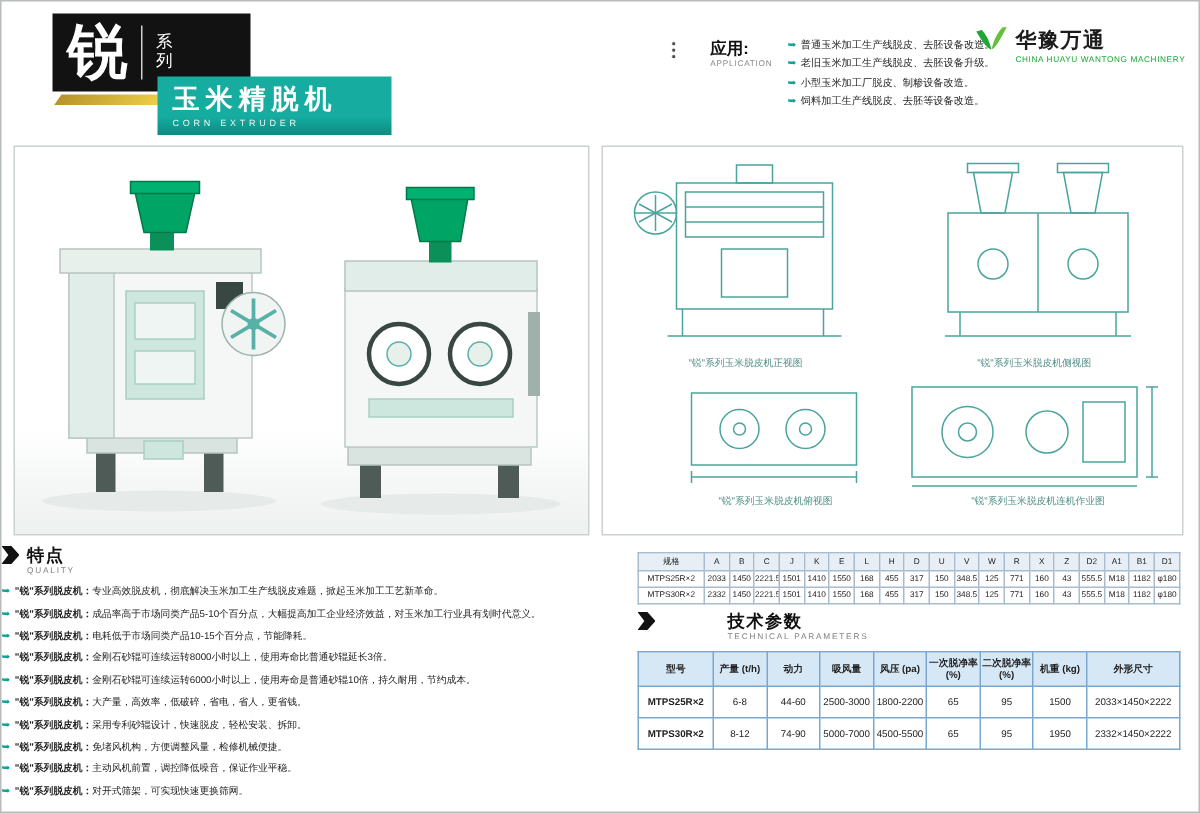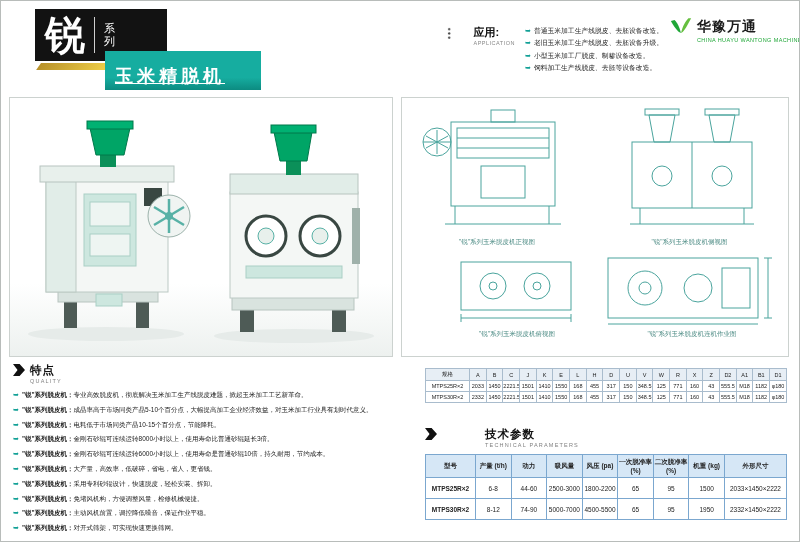--- a/index.html
+++ b/index.html
@@ -6,67 +6,67 @@
   html,body{width:800px;height:542px;}
   body{font-family:"Liberation Sans","DejaVu Sans",sans-serif;background:#fff;}
   .page{position:relative;width:800px;height:542px;border:1px solid #b8bcba;background:#fff;overflow:hidden;}
 
   
   .series-box{position:absolute;left:34px;top:8px;width:132px;height:52px;background:#121212;color:#fff;display:flex;align-items:center;padding-left:10px;}
   .series-char{font-size:40px;font-weight:bold;line-height:1;font-family:"DejaVu Serif","Liberation Serif",serif;}
   .series-divider{width:1px;height:36px;background:#cfcfcf;margin:0 9px;}
   .series-label{font-size:11px;width:13px;line-height:13px;}
   .gold-ribbon{position:absolute;left:40px;top:62px;width:76px;height:7px;background:linear-gradient(90deg,#b8922b,#f4d44a);transform:skewX(-35deg);transform-origin:0 0;}
-  .title-banner{position:absolute;left:104px;top:50px;width:156px;height:39px;background:linear-gradient(180deg,#16ada0 68%,#0c8b81);color:#fff;padding:13px 10px;text-decoration:underline;}
+  .title-banner{position:absolute;left:104px;top:50px;width:156px;height:39px;background:linear-gradient(180deg,#16ada0 68%,#0c8b81);color:#fff;padding:3px 10px;}
   .title-cn{font-size:18px;font-weight:bold;letter-spacing:4px;white-space:nowrap;}
   .title-en{font-size:6px;letter-spacing:2.5px;margin-top:2px;opacity:.92;}
 
   
   .app-block{position:absolute;left:446px;top:24px;display:flex;gap:10px;}
   .app-head{display:flex;gap:22px;width:68px;}
   .dots-icon{width:13px;height:13px;margin-top:2px;background-image:radial-gradient(circle,#4a4a4a 1px,transparent 1.3px);background-size:4.3px 4.3px;}
   .app-title{font-size:11px;font-weight:bold;color:#111;}
   .app-sub{font-size:5.5px;color:#888;letter-spacing:.5px;}
   .app-list{list-style:none;width:176px;}
   .app-item{font-size:6.8px;color:#222;line-height:12.4px;display:flex;gap:3px;align-items:baseline;}
   .arrow-icon{color:#12a096;font-size:7px;flex:none;}
 
   
-  .logo{position:absolute;right:4px;top:16px;width:126px;}
+  .logo{position:absolute;right:24px;top:16px;width:126px;}
   .logo-row{display:flex;align-items:center;gap:4px;}
   .logo-mark{width:24px;height:19px;flex:none;}
   .logo-name{font-size:14px;font-weight:bold;color:#1c1c1c;letter-spacing:1px;white-space:nowrap;}
   .logo-sub{font-size:5.5px;color:#1fa637;letter-spacing:.4px;margin-top:1px;padding-left:28px;white-space:nowrap;}
 
   
   .panel-left{position:absolute;left:8px;top:96px;width:384px;height:260px;border:1px solid #ccd2cf;background:linear-gradient(180deg,#ffffff 72%,#edf1ef 100%);overflow:hidden;}
   .panel-right{position:absolute;left:400px;top:96px;width:388px;height:260px;border:1px solid #ccd2cf;background:#fff;overflow:hidden;}
   .abs{position:absolute;}
   .draw-label{position:absolute;font-size:6.5px;color:#4f8d86;text-align:center;white-space:nowrap;}
 
   
   .sec-head{display:flex;gap:5px;align-items:flex-start;}
   .sec-icon{width:12px;height:12px;margin-top:1px;flex:none;background:#111;clip-path:polygon(0 0,55% 0,100% 50%,55% 100%,0 100%,38% 50%);}
   .sec-title{font-size:11.5px;font-weight:bold;color:#111;letter-spacing:1px;}
   .sec-sub{font-size:5.5px;color:#808080;letter-spacing:1.2px;}
 
   
-  .features{position:absolute;left:12px;top:362px;width:394px;}
+  .features{position:absolute;left:0;top:362px;width:394px;}
   .feature-list{list-style:none;margin-top:7px;}
   .feature-item{font-size:6.5px;line-height:8.4px;color:#222;margin-bottom:6.4px;}
   .feature-item .arrow-icon{margin-right:3px;}
   .feat-prefix{font-weight:bold;}
 
   
   .params{position:absolute;left:424px;top:362px;width:364px;}
   .tv-table{width:362px;border-collapse:collapse;table-layout:fixed;margin-top:5px;font-size:5.5px;color:#222;}
   .tv-table th,.tv-table td{border:1px solid #a9bccd;text-align:center;padding:2px 0;font-weight:normal;overflow:hidden;white-space:nowrap;}
   .tv-table th{background:#e7eef5;}
   .tv-table th:first-child{width:44px;}
-  .mt{margin-top:24px;gap:48px;}
+  .mt{margin-top:4px;gap:48px;}
   .tech-table{width:362px;border-collapse:collapse;table-layout:fixed;margin-top:6px;font-size:6.5px;color:#222;}
   .tech-table th,.tech-table td{border:1px solid #7ba7cf;text-align:center;}
   .tech-table th{background:#d6e7f6;font-weight:bold;padding:3px 1px;}
   .tech-table td{padding:6.5px 1px;}
   .tech-table th:nth-child(1){width:50px;}
   .tech-table th:nth-child(9){width:62px;}
   .tech-table td:first-child{font-weight:bold;}
 </style>
 </head>
 <body>

